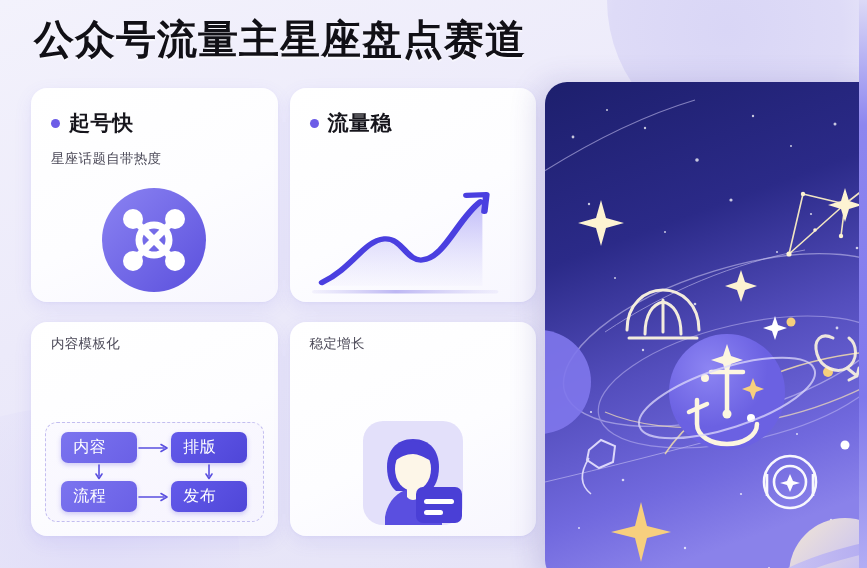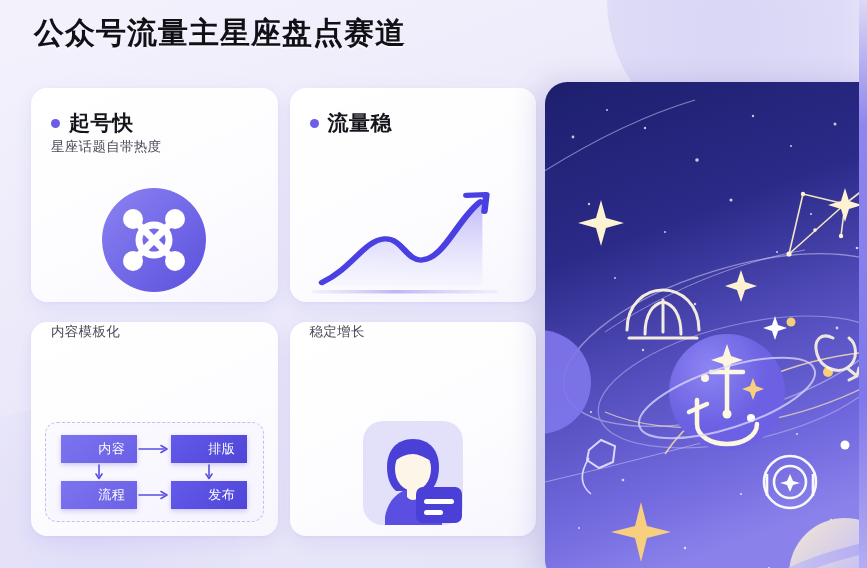--- a/index.html
+++ b/index.html
@@ -13,62 +13,62 @@
   
   .blob{position:absolute;border-radius:50%;pointer-events:none;}
   #blob-tr{width:300px;height:300px;right:-40px;top:-150px;
     background:radial-gradient(circle at 40% 60%, #d9d6f6 0%, #dedbf7 45%, rgba(232,230,250,0) 72%);}
   #blob-bl{width:360px;height:300px;left:-120px;bottom:-140px;
     background:radial-gradient(circle at 60% 40%, #e0ddf8 0%, rgba(236,234,250,0) 70%);}
 
   
   #title{
     position:absolute;left:34px;top:16px;
-    font-size:30px;line-height:1.15;font-weight:700;color:#111016;
+    font-size:40px;line-height:1.15;font-weight:700;color:#111016;
     letter-spacing:1px;
     text-shadow:0 2px 0 rgba(255,255,255,.5);
     white-space:nowrap;
   }
 
   
   #cards{position:absolute;left:31px;top:88px;width:505px;height:448px;
     display:grid;grid-template-columns:1fr 1fr;grid-template-rows:1fr 1fr;
     gap:20px 12px;}
   .card{
     position:relative;background:linear-gradient(155deg,#ffffff 0%,#fdfdff 55%,#f7f6fe 100%);
     border-radius:16px;
     box-shadow:0 6px 18px rgba(108,99,221,.10), 0 1px 3px rgba(108,99,221,.06);
     overflow:hidden;
   }
   .card-head{display:flex;align-items:center;gap:9px;margin:21px 0 0 20px;}
   .dot{width:9px;height:9px;border-radius:50%;background:#6c5ce7;flex:0 0 auto;
        box-shadow:0 0 0 0 rgba(108,92,231,.0);}
   .card-title{font-size:21px;font-weight:700;color:#16151c;letter-spacing:.5px;}
-  .card-sub{margin:1px 0 0 20px;font-size:13.5px;color:#4a4857;letter-spacing:.3px;}
+  .card-sub{margin:13px 0 0 20px;font-size:13.5px;color:#4a4857;letter-spacing:.3px;}
   .card-art{position:absolute;left:0;right:0;bottom:0;top:96px;
             display:flex;align-items:center;justify-content:center;}
 
   
   .mol-wrap{width:104px;height:104px;display:block;margin-bottom:6px;}
 
   
   .chart-wrap{width:100%;height:100%;}
 
   
   .flow-box{
     position:absolute;left:14px;right:14px;top:100px;bottom:14px;
     border:1.4px dashed #c3bef0;border-radius:12px;
     background:linear-gradient(160deg,#fbfaff 0%,#f6f4fe 100%);
     display:flex;align-items:center;justify-content:center;
   }
   .flow-grid{display:grid;grid-template-columns:auto 34px auto;
              grid-template-rows:auto 18px auto;align-items:center;justify-items:center;}
   .node{
-    min-width:52px;padding:5px 12px;border-radius:0;
-    font-size:13px;color:#ffffff;text-align:right;letter-spacing:.5px;
+    min-width:52px;padding:5px 12px;border-radius:7px;
+    font-size:16px;color:#ffffff;text-align:left;letter-spacing:.5px;
     background:linear-gradient(135deg,#7b74ef 0%,#6a60e6 100%);
     box-shadow:0 2px 5px rgba(92,80,220,.28);
   }
   .node.dark{background:linear-gradient(135deg,#635aea 0%,#4f46d8 100%);}
   .arrow-h{width:34px;height:12px;}
   .arrow-v{width:12px;height:18px;}
 
   
   .person-wrap{width:118px;height:118px;margin-bottom:2px;}
 

